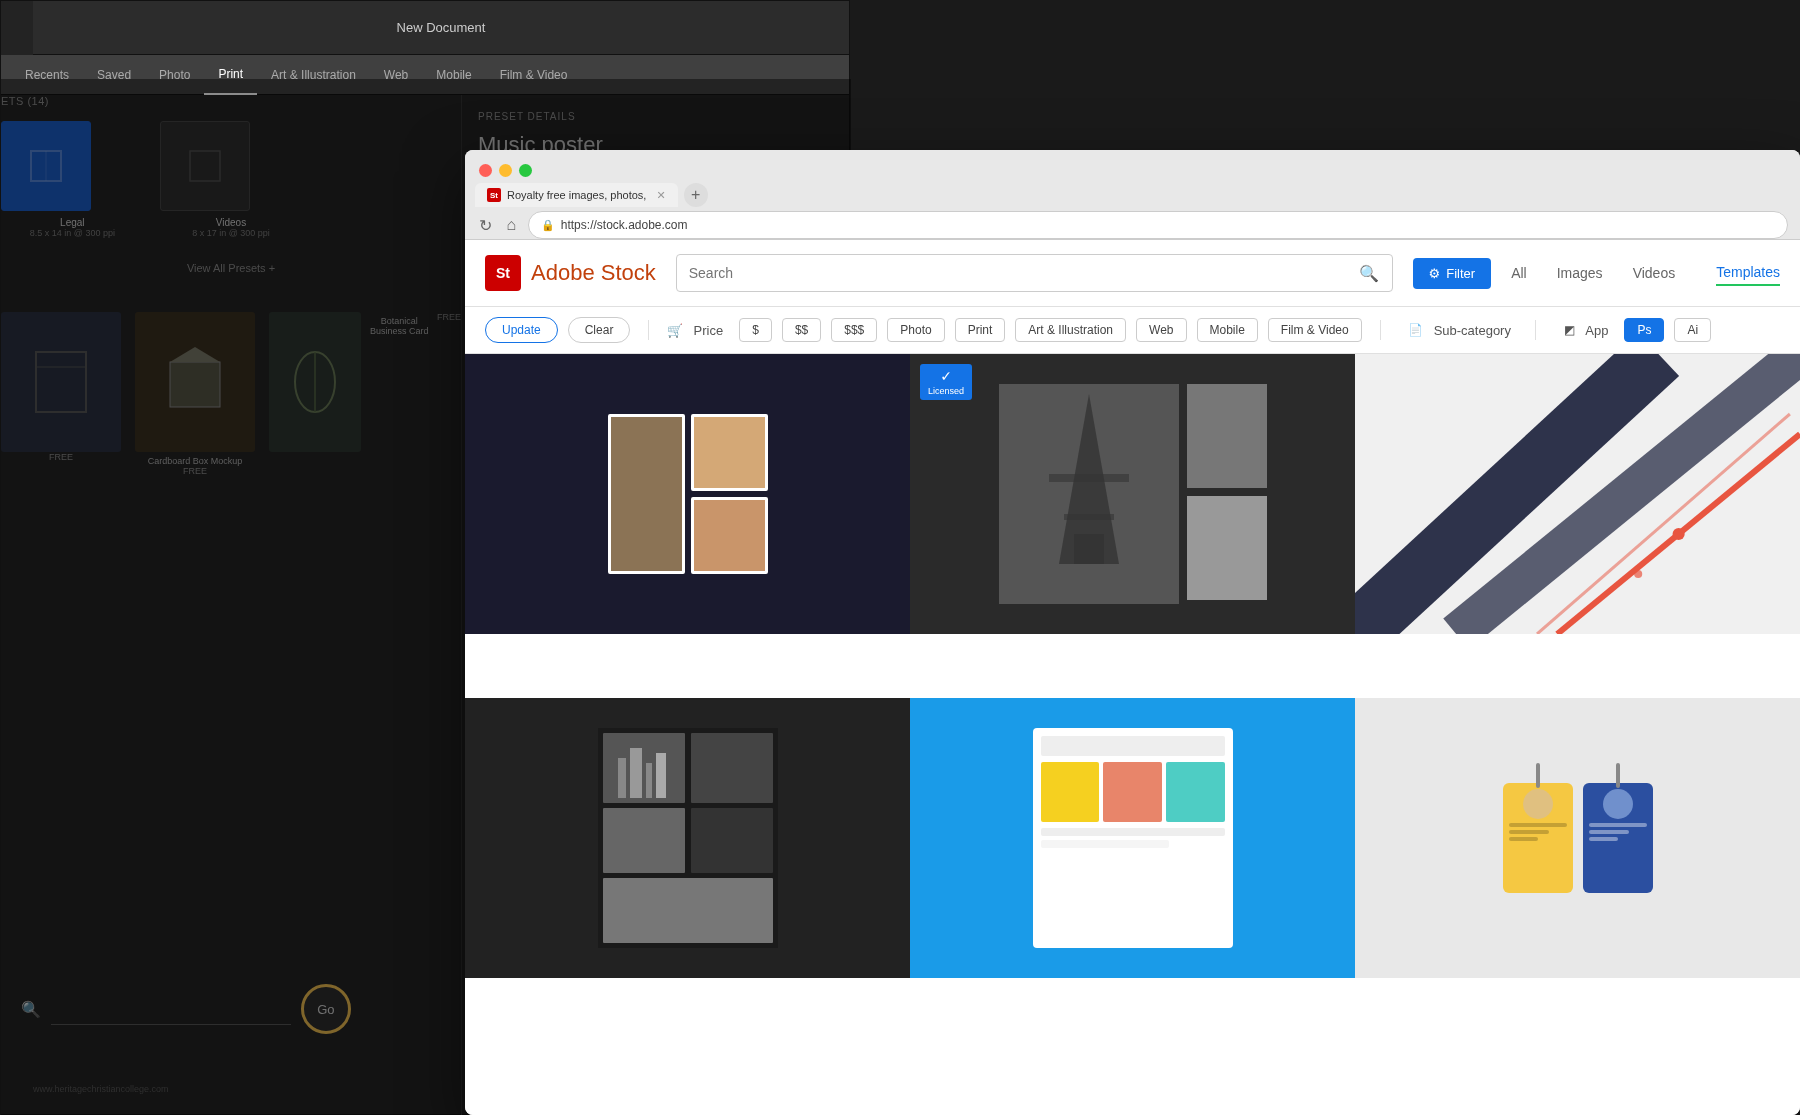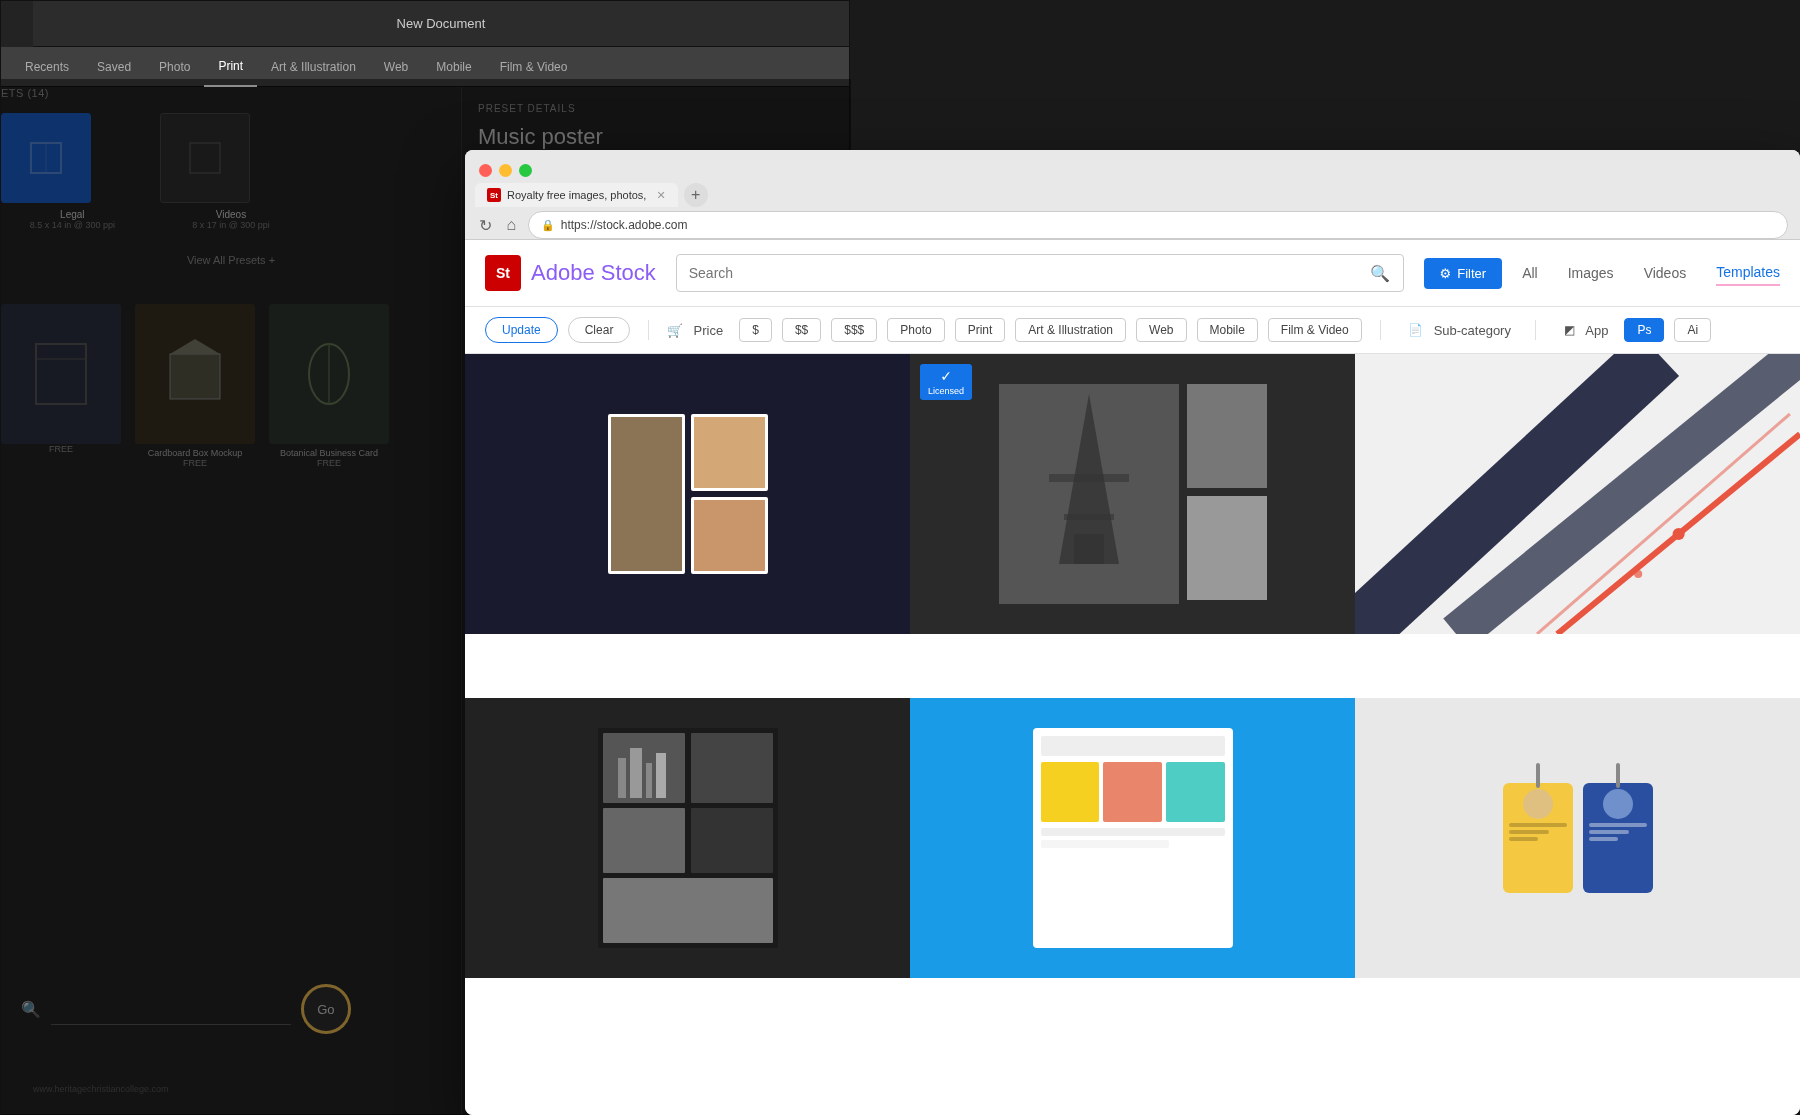--- a/index.html
+++ b/index.html
@@ -16,21 +16,21 @@
     .ps-window {
       position: absolute;
       top: 0; left: 0;
       width: 850px;
       height: 1115px;
       background: #232323;
       border: 1px solid #111;
     }
     .ps-titlebar {
       background: #2c2c2c;
-      height: 46px;
+      height: 54px;
       display: flex;
       align-items: center;
       justify-content: center;
       border-bottom: 1px solid #111;
       margin-left: 32px;
     }
     .ps-titlebar-title {
       color: #ccc;
       font-size: 13px;
       font-weight: 500;
@@ -356,21 +356,21 @@
       border-radius: 4px;
       display: flex;
       align-items: center;
       justify-content: center;
       color: white;
       font-size: 14px;
       font-weight: bold;
     }
     .stock-logo-text {
       font-size: 22px;
-      color: #8b5cf6;
+      color: #c2410c;
       font-weight: 300;
     }
     .stock-search-bar {
       flex: 1;
       height: 38px;
       border: 1px solid #ccc;
       border-radius: 4px;
       display: flex;
       align-items: center;
       padding: 0 12px;
@@ -406,21 +406,22 @@
       margin-left: auto;
     }
     .stock-nav-tab {
       font-size: 14px;
       color: #666;
       cursor: pointer;
       padding: 4px 0;
     }
     .stock-nav-tab.active {
       color: #1473e6;
-      border-bottom: 2px solid #f9a8d4;
+      border-bottom: 2px solid #22c55e;
+      margin-left: 11px;
     }
 
     
     .stock-filter-row {
       display: flex;
       align-items: center;
       padding: 10px 20px;
       border-bottom: 1px solid #e0e0e0;
       gap: 10px;
       flex-wrap: wrap;
@@ -726,21 +727,21 @@
         <div style="display:flex;flex-direction:column;align-items:center;">
           <div class="ps-template-card" style="background:#3a3020;display:flex;align-items:center;justify-content:center;">
             <svg width="70" height="80" viewBox="0 0 70 80">
                 <rect x="10" y="20" width="50" height="45" fill="#554" stroke="#888" stroke-width="1"></rect>
                 <polygon points="10,20 35,5 60,20" fill="#776"></polygon>
               </svg>
           </div>
           <div class="ps-template-label">Cardboard Box Mockup</div>
           <div class="ps-template-free">FREE</div>
         </div>
-        <div style="display:flex;flex-direction:column;align-items:center;">
+        <div style="display:flex;flex-direction:row;">
           <div class="ps-template-card" style="background:#2c3530;display:flex;align-items:center;justify-content:center;">
             <svg width="70" height="80" viewBox="0 0 70 80">
                 <ellipse cx="35" cy="40" rx="20" ry="30" fill="none" stroke="#667755" stroke-width="2"></ellipse>
                 <line x1="35" y1="10" x2="35" y2="70" stroke="#556644" stroke-width="1.5"></line>
               </svg>
           </div>
           <div class="ps-template-label">Botanical Business Card</div>
           <div class="ps-template-free">FREE</div>
         </div>
       </div>

